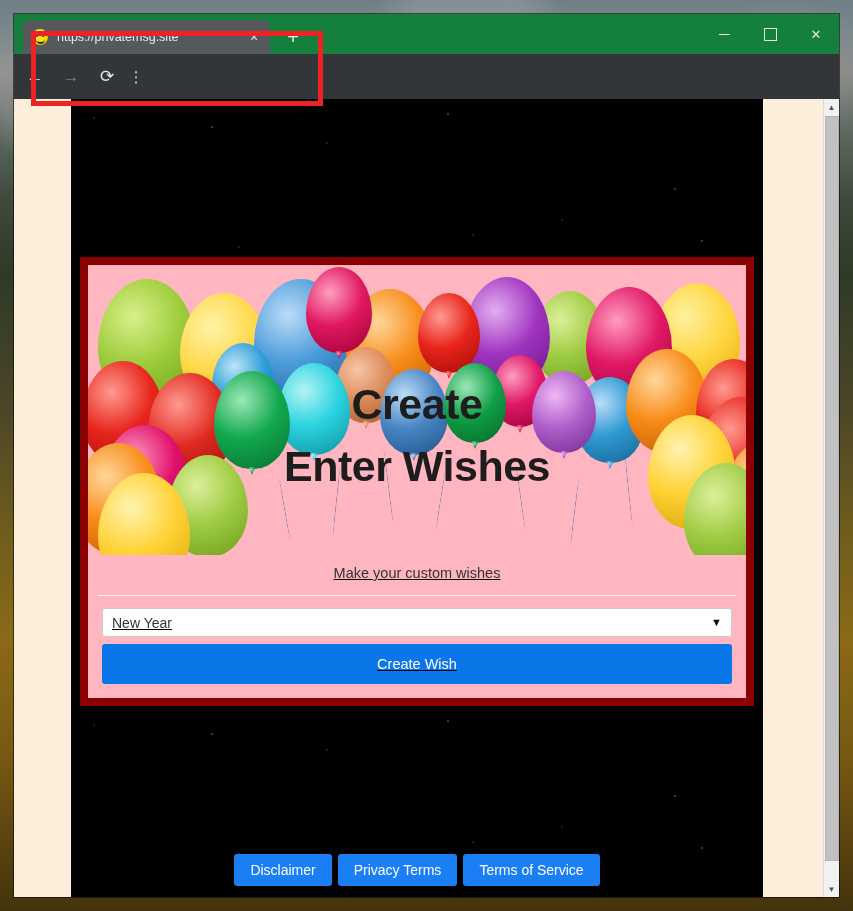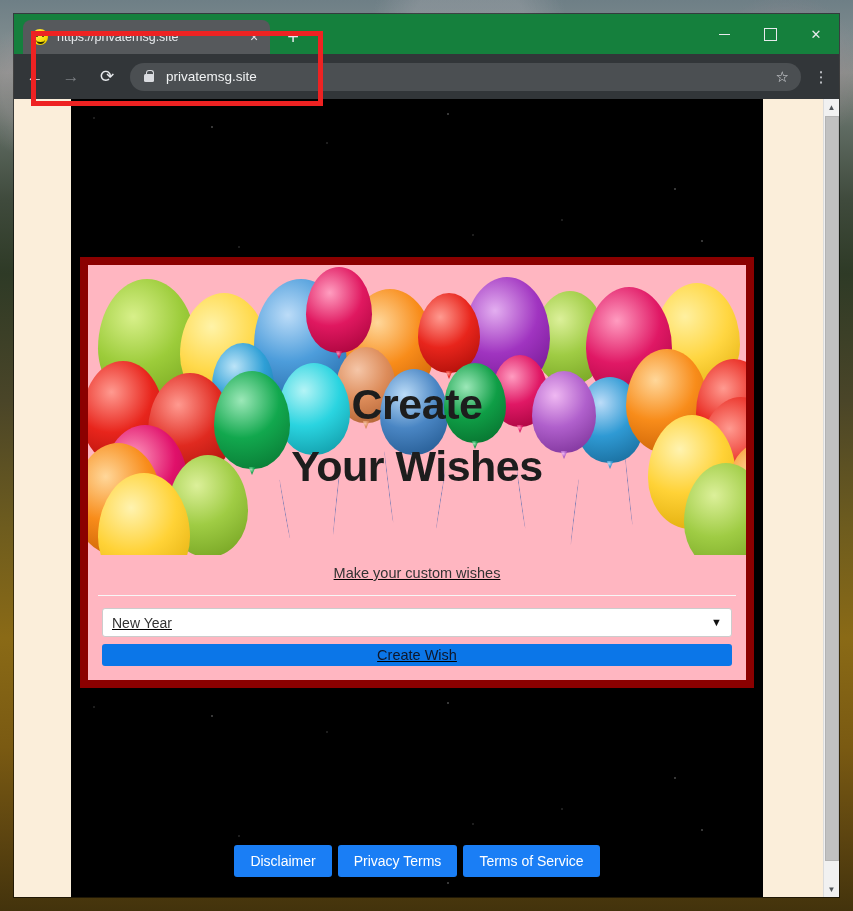--- a/index.html
+++ b/index.html
@@ -285,32 +285,32 @@
   .field::placeholder { color: #808080; }
   #select-wrap { position: relative; margin-top: 9px; }
   #select-arrow {
     position: absolute;
     right: 10px; top: 8px;
     font-size: 11px; color: #111;
     pointer-events: none;
   }
   #create-wish-button {
     width: 100%;
-    height: 22px;
+    height: 40px;
     background: #0b76e8;
     border: none;
     border-radius: 3px;
-    color: #0f172a;
+    color: #ffffff;
     font-family: "Liberation Sans", sans-serif;
     font-size: 14.5px;
     display: block;
   }
 
   
-  #page-bottom { padding: 9px; }
+  #page-bottom { padding: 0; }
   #footer-spacer { height: 148px; }
   #footer-links {
     display: flex; justify-content: center; gap: 6px;
   }
   .footer-link {
     background: #1a7ef5;
     color: #fff;
     font-size: 14px;
     padding: 8px 16px;
     border-radius: 3px;
@@ -372,25 +372,20 @@
         <div class="wc-max"></div>
         <div class="wc-close">✕</div>
       </div>
     </div>
 
     <div id="toolbar">
       <div class="nav-btn">←</div>
       <div class="nav-btn disabled">→</div>
       <div class="nav-btn" id="reload">⟳</div>
 
-      <div id="omnibox">
-        <span id="lock-icon"></span>
-        <span id="omnibox-url">privatemsg.site</span>
-        <span id="star-icon">☆</span>
-      </div>
 
       <div id="menu-icon">⋮</div>
     </div>
 
     <div id="viewport">
 
       <div id="page">
 
         <div id="page-top" class="starfield"></div>
 
@@ -468,21 +463,21 @@
                    background:radial-gradient(circle at 36% 30%, #fff3b0 0%, #ffd236 45%, #d9a300 100%);"></div>
               <div class="balloon" style="left:612px; top:132px; width:82px;  height:106px; z-index:13;
                    background:radial-gradient(circle at 36% 30%, #ff9a90 0%, #e8251c 45%, #a20a05 100%);"></div>
               <div class="balloon" style="left:596px; top:198px; width:84px;  height:108px; z-index:15;
                    background:radial-gradient(circle at 36% 30%, #dcf09a 0%, #9fcc44 45%, #6e9c1c 100%);"></div>
               <div class="balloon" style="left:638px; top:176px; width:76px;  height:98px;  z-index:14;
                    background:radial-gradient(circle at 36% 30%, #ffd79a 0%, #f88c1a 45%, #c05800 100%);"></div>
 
               <div id="banner-text">
                 <div class="line">Create</div>
-                <div class="line">Your Wishes</div>
+                <div class="line">Enter Wishes</div>
               </div>
             </div>
 
             <div id="card-subtitle">Make your custom wishes</div>
 
             <div id="card-rule"></div>
 
             <div id="wish-form">
 
               <div id="select-wrap">

